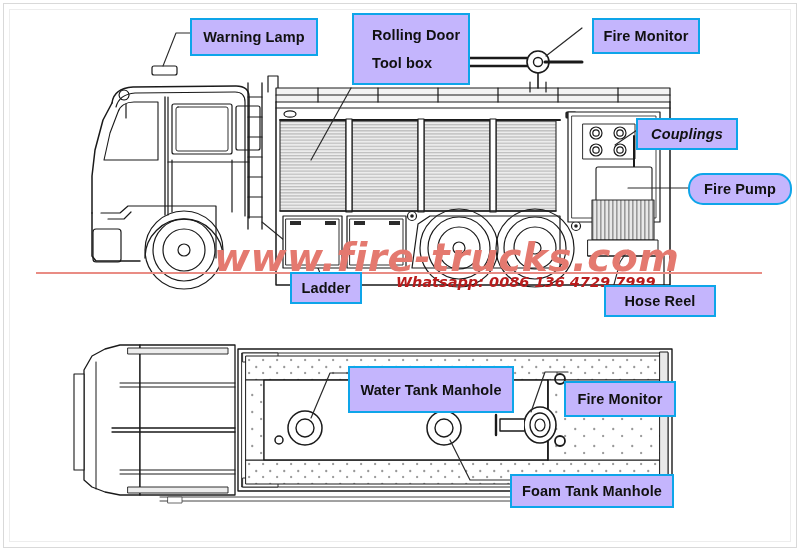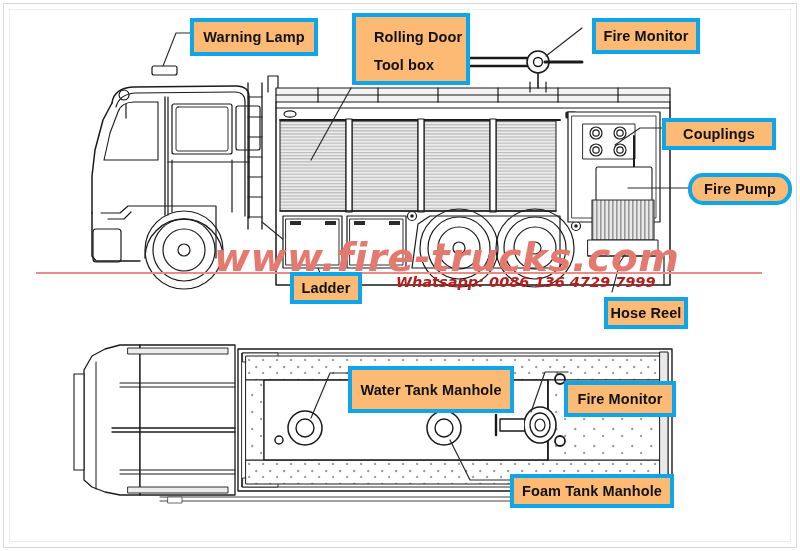--- a/index.html
+++ b/index.html
@@ -18,22 +18,22 @@
   }
   #frame-inner{
     position:absolute;left:9px;top:9px;width:782px;height:533px;
     border:1px solid #ededed;box-sizing:border-box;pointer-events:none;
   }
   svg#drawing{position:absolute;left:0;top:0;width:800px;height:551px;}
 
   
   .callout{
     position:absolute;
-    background:#fdba74;
-    border:4px solid #0ea5e9;
+    background:#c4b5fd;
+    border:2px solid #0ea5e9;
     color:#111111;
     font-weight:bold;
     font-size:14.5px;
     letter-spacing:.1px;
     display:flex;
     align-items:center;
     justify-content:center;
     box-sizing:border-box;
     white-space:nowrap;
     z-index:30;
@@ -353,33 +353,33 @@
 
   <div class="callout two-line" style="left:352px;top:13px;width:118px;height:72px;">
     <span class="ln">Rolling Door</span>
     <span class="ln">Tool box</span>
   </div>
 
   <div class="callout" style="left:592px;top:18px;width:108px;height:36px;">
     <span>Fire Monitor</span>
   </div>
 
-  <div class="callout" style="left:662px;top:118px;width:114px;height:32px;">
+  <div class="callout" style="left:636px;top:118px;width:102px;height:32px;font-style:italic;">
     <span>Couplings</span>
   </div>
 
   <div class="callout" style="left:688px;top:173px;width:104px;height:32px;border-radius:15px;">
     <span>Fire Pump</span>
   </div>
 
   <div class="callout" style="left:290px;top:272px;width:72px;height:32px;">
     <span>Ladder</span>
   </div>
 
-  <div class="callout" style="left:604px;top:285px;width:84px;height:32px;margin-top:12px;">
+  <div class="callout" style="left:604px;top:285px;width:112px;height:32px;">
     <span>Hose Reel</span>
   </div>
 
   <div class="callout" style="left:348px;top:366px;width:166px;height:47px;">
     <span>Water Tank Manhole</span>
   </div>
 
   <div class="callout" style="left:564px;top:381px;width:112px;height:36px;">
     <span>Fire Monitor</span>
   </div>

